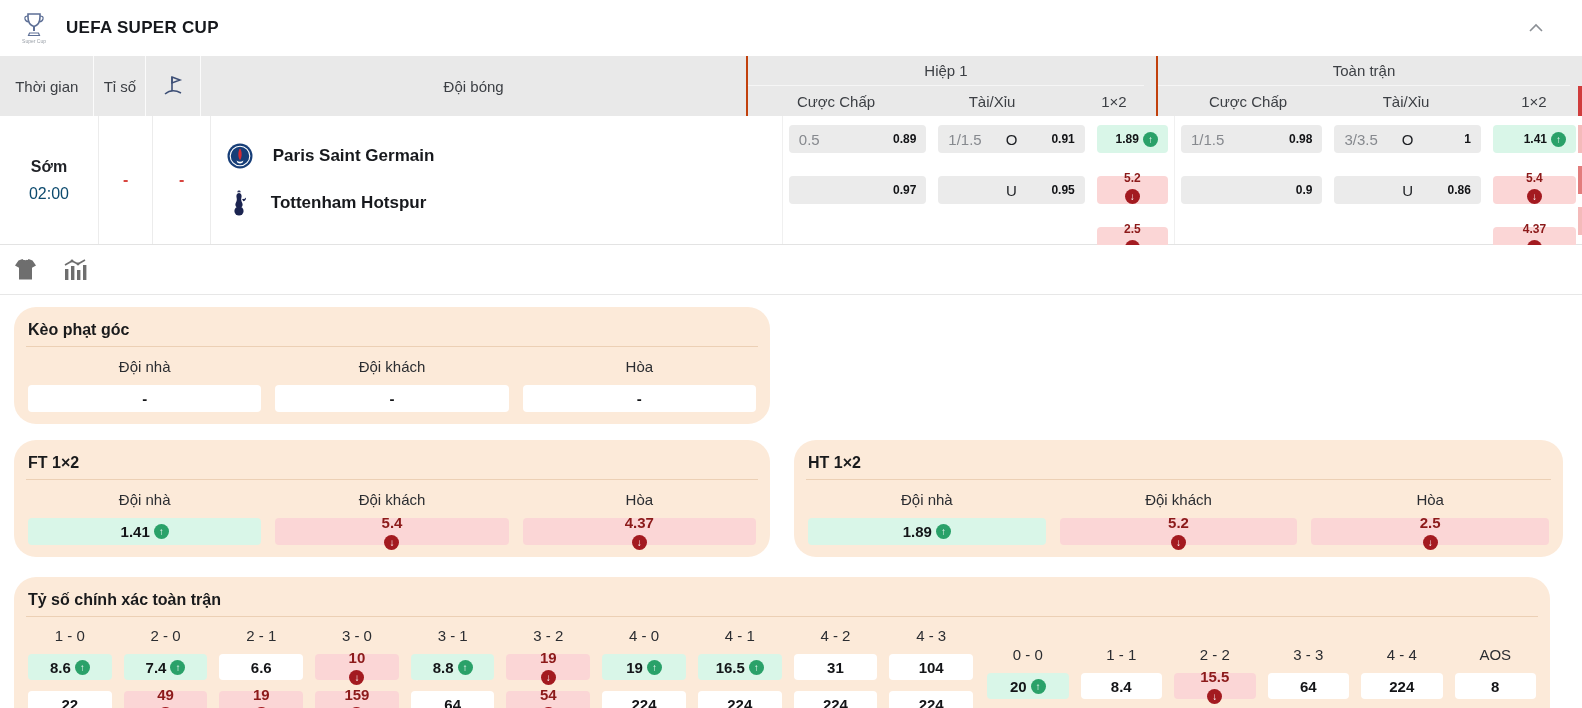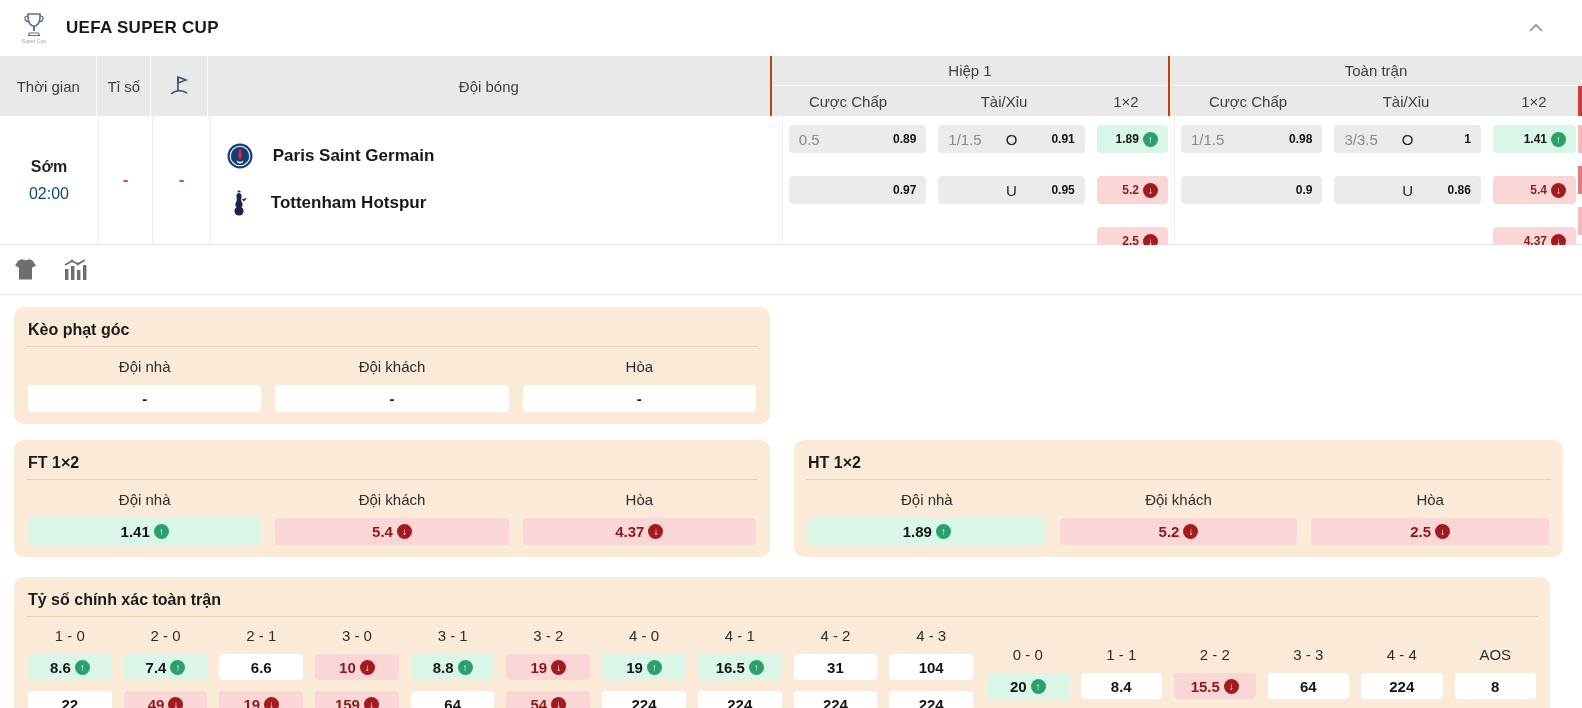--- a/index.html
+++ b/index.html
@@ -16,21 +16,21 @@
 
   
   .grid-head { display:flex; height:60px; background:#e9e9e9; color:#3c3f44; font-size:15px; }
   .hcell { display:flex; align-items:center; justify-content:center; }
   .w80{width:100px} .w55{width:55px} .w58{width:58px} .w577{width:577px}
   .w152{width:152px} .w160{width:160px} .w84{width:84px}
   .w156{width:156px} .w96{width:96px}
   .vline { border-right:1px solid #fbfbfb; }
   .grp { display:flex; flex-direction:column; border-left:2px solid #c2410c; }
   .grp-top { height:30px; display:flex; align-items:center; justify-content:center; border-bottom:1px solid #f6f6f6; }
-  .grp-sub { display:flex; height:30px; }
+  .grp-sub { display:flex; height:30px;padding-left:12px; }
   .grp-sub .hcell { height:30px; }
 
   
   .match-row { display:flex; height:129px; background:#fff; border-bottom:1px solid #e3e3e3; }
   .mcol { display:flex; flex-direction:column; align-items:center; justify-content:center; }
   .bline { border-right:1px solid #ececec; }
   .time-status { font-size:16px; font-weight:bold; color:#1f2126; margin-bottom:9px; }
   .time-kickoff { font-size:16px; color:#0c4a6e; }
   .red-dash { color:#d8453f; font-weight:bold; font-size:16px; }
   .team-col { width:577px; display:flex; flex-direction:column; justify-content:center; gap:20px; padding-left:16px; }
@@ -42,41 +42,41 @@
   .ocell { height:28px; margin-bottom:23px; background:#ebebeb; border-radius:4px;
            display:flex; align-items:center; padding:0 10px; font-size:15px; cursor:pointer; }
   .ocell .line { color:#86898e; flex:1; text-align:left; }
   .ocell .side { width:24px; text-align:center; color:#1d1f23; }
   .ocell .odds { flex:1; text-align:right; font-weight:bold; color:#121316; font-size:12px; }
   .ocell.x12 { justify-content:flex-end; gap:4px; }
   .ocell.x12 .odds { flex:none; }
 
   
   .trend-up   { background:#d9f6e8 !important; }
-  .trend-down { background:#fbd6d6 !important; }
+  .trend-down { background:#fbd6d6 !important;flex-direction:column; }
   .trend-down .odds, .pill.trend-down { color:#8c1a1a !important; }
   .ticon { width:15px; height:15px; border-radius:50%; display:inline-flex; align-items:center;
            justify-content:center; font-size:10px; font-weight:bold; color:#fff; flex:none; }
   .trend-up .ticon { background:#2aa169; }
   .trend-up .ticon::before { content:"↑"; }
   .trend-down .ticon { background:#a31a20; }
   .trend-down .ticon::before { content:"↓"; }
 
   
   .toolbar { height:50px; border-bottom:1px solid #e7e7e7; display:flex; align-items:center;
              padding-left:14px; position:relative; background:#fff; }
   .tool-icon { margin-right:26px; cursor:pointer; display:flex; }
   .markets-btn { position:absolute; right:0; top:0; width:172px; height:50px; background:#0a4f37;
                  color:#fff; display:flex; align-items:center; cursor:pointer; }
   .markets-label { font-size:16px; font-weight:bold; margin-left:30px; }
   .markets-chevron { margin-left:auto; margin-right:24px; display:flex; }
 
   
   .content { padding-left:14px; }
-  .card { background:#fcead9; border-radius:10px; padding:10px 12px 12px 12px; }
+  .card { background:#fcead9; border-radius:22px; padding:10px 12px 12px 12px; }
   .card-title { font-size:16px; font-weight:bold; color:#191a1c; padding:4px 2px 7px 2px; }
   .card-divider { height:1px; background:#ecd0b5; margin-bottom:8px; }
   .corners-card { width:756px; margin-top:12px; }
   .row2 { display:flex; margin-top:16px; }
   .ft-card { width:756px; }
   .ht-card { width:769px; margin-left:24px; }
   .trio { display:flex; gap:14px; padding:0 2px; }
   .trio-col { flex:1; text-align:center; }
   .trio-label { font-size:15px; color:#2b2d31; height:24px; line-height:24px; margin-bottom:6px; }
   .pill { height:27px; border-radius:4px; background:#fff; display:flex; align-items:center;

